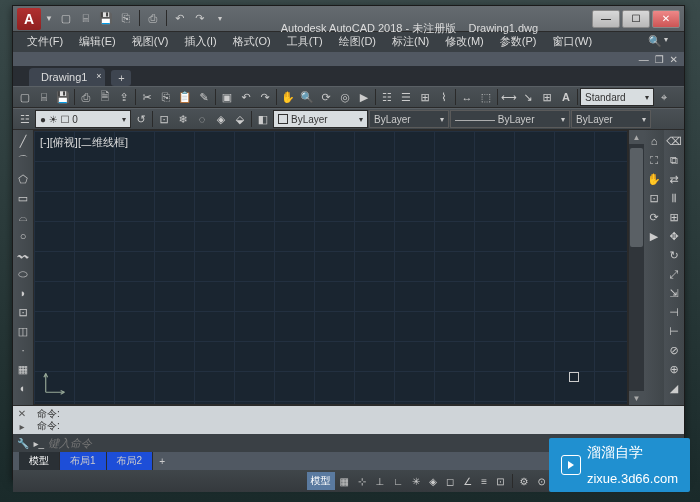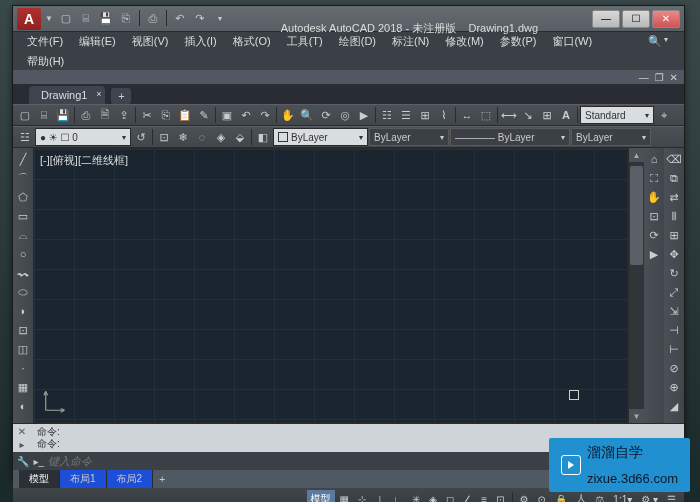--- a/index.html
+++ b/index.html
@@ -54,21 +54,21 @@
 .cmd-input { flex: 1; background: transparent; border: none; color: #888; font-size: 11px; font-style: italic; outline: none; }
 .layout-tabs { height: 18px; background: #505862; display: flex; align-items: center; padding-left: 6px; gap: 0; font-size: 10px; }
 .layout-tab { padding: 2px 10px; background: #1d4ed8; color: #ccc; cursor: pointer; border-right: 1px solid #2a2a2a; }
 .layout-tab.active { background: #2a3035; color: #fff; }
 .layout-add { padding: 2px 6px; color: #ccc; cursor: pointer; }
 .statusbar { height: 22px; background: linear-gradient(#40464a, #35393d); display: flex; align-items: center; padding: 0 4px; gap: 1px; font-size: 10px; color: #ccc; }
 .sb-btn { padding: 2px 4px; cursor: pointer; height: 18px; display: flex; align-items: center; }
 .sb-btn.active { background: #5a7aa0; color: #fff; }
 .sb-sep { width: 1px; height: 14px; background: #2a2a2a; margin: 0 2px; }
 .sb-right { margin-left: auto; display: flex; align-items: center; gap: 1px; }
-.watermark { position: absolute; right: 10px; bottom: 10px; background: #2090d0; color: #0f172a; padding: 6px 12px; font-size: 14px; display: flex; align-items: center; gap: 6px; border-radius: 2px; justify-content: space-between; }
+.watermark { position: absolute; right: 10px; bottom: 10px; background: #2090d0; color: #ffffff; padding: 6px 12px; font-size: 14px; display: flex; align-items: center; gap: 6px; border-radius: 2px; justify-content: space-between; }
 .watermark-icon { width: 20px; height: 20px; border: 1.5px solid #fff; border-radius: 3px; display: flex; align-items: center; justify-content: center; }
 .watermark-sub { font-size: 13px; display: block; margin-top: 9px; }
 svg { display: block; }
 </style>
 </head>
 <body>
 
 <div class="window">
 
   <div class="titlebar">
@@ -107,23 +107,20 @@
     <span class="menu-item">标注(N)</span>
     <span class="menu-item">修改(M)</span>
     <span class="menu-item">参数(P)</span>
     <span class="menu-item">窗口(W)</span>
     <div class="search-area">
       <span class="search-icon">🔍</span>
       <span class="search-icon" style="font-size:8px">▾</span>
     </div>
   </div>
 
-  <div class="menubar2">
-    <span class="menu-item">帮助(H)</span>
-  </div>
 
   <div class="close-strip">
     <span class="doc-x" style="margin-right:6px">—</span>
     <span class="doc-x" style="margin-right:6px">❐</span>
     <span class="doc-x">✕</span>
   </div>
 
   <div class="filetabs">
     <div class="filetab">
       <span>Drawing1</span>

